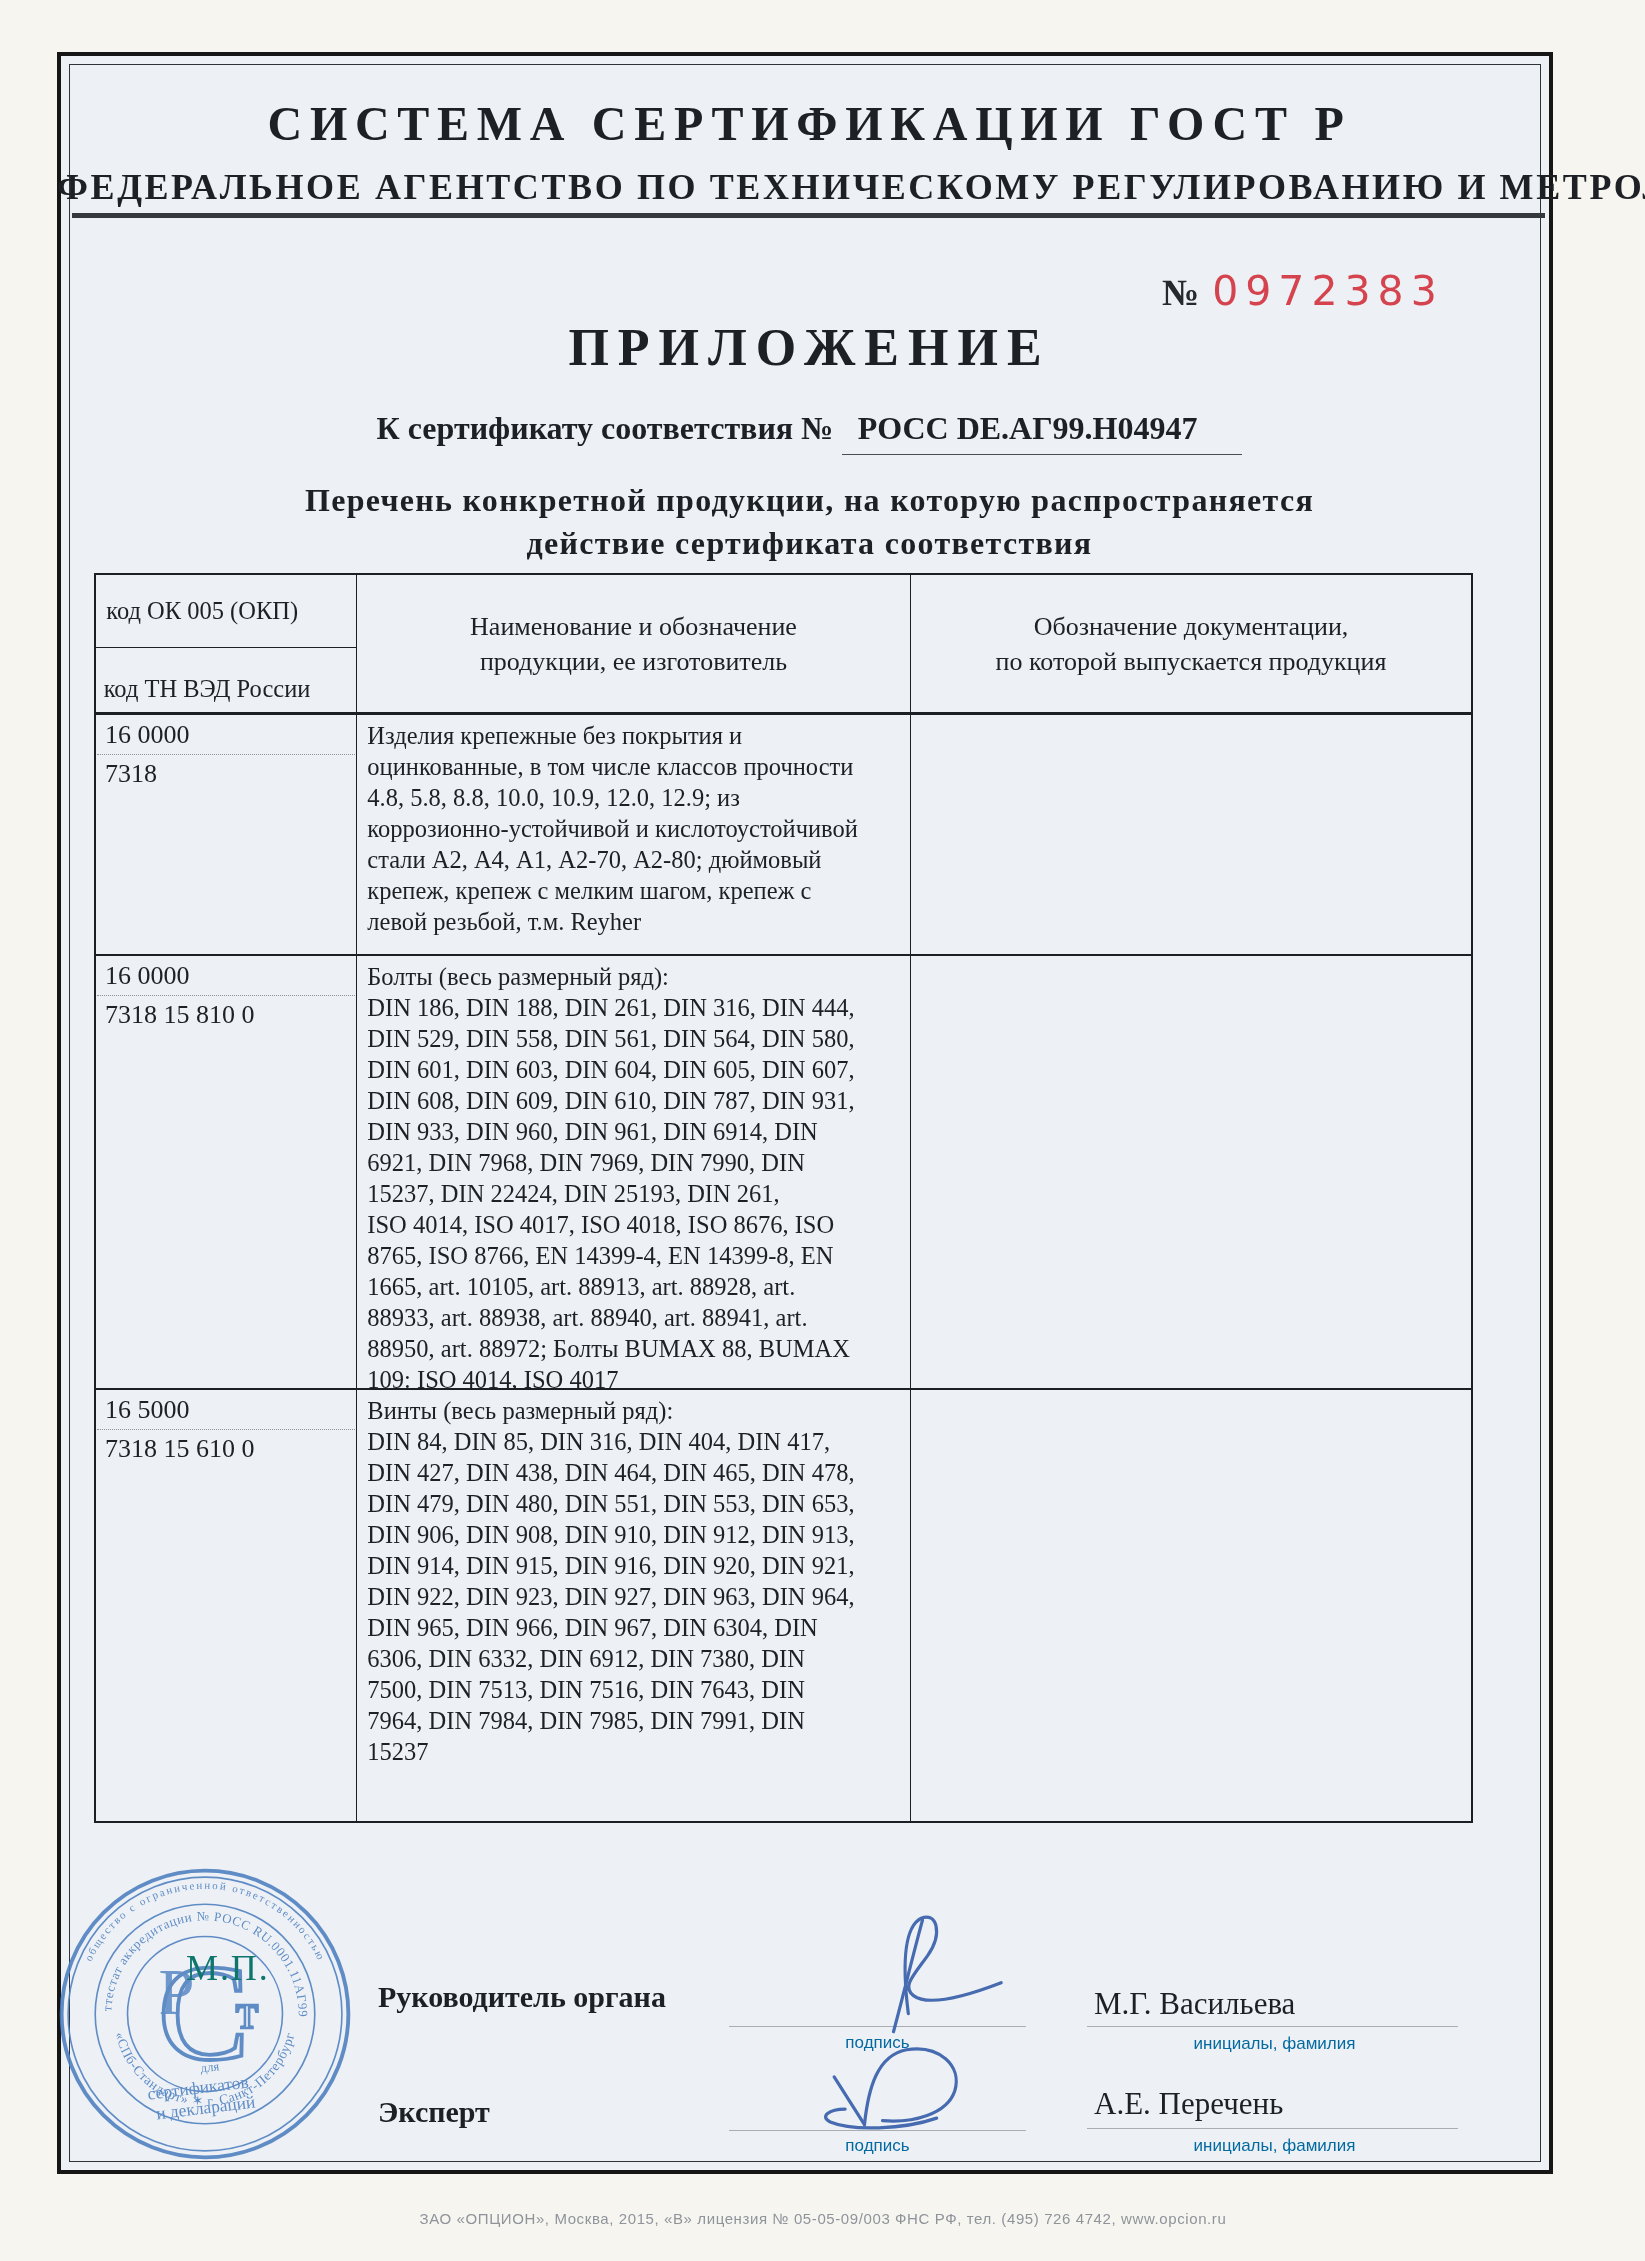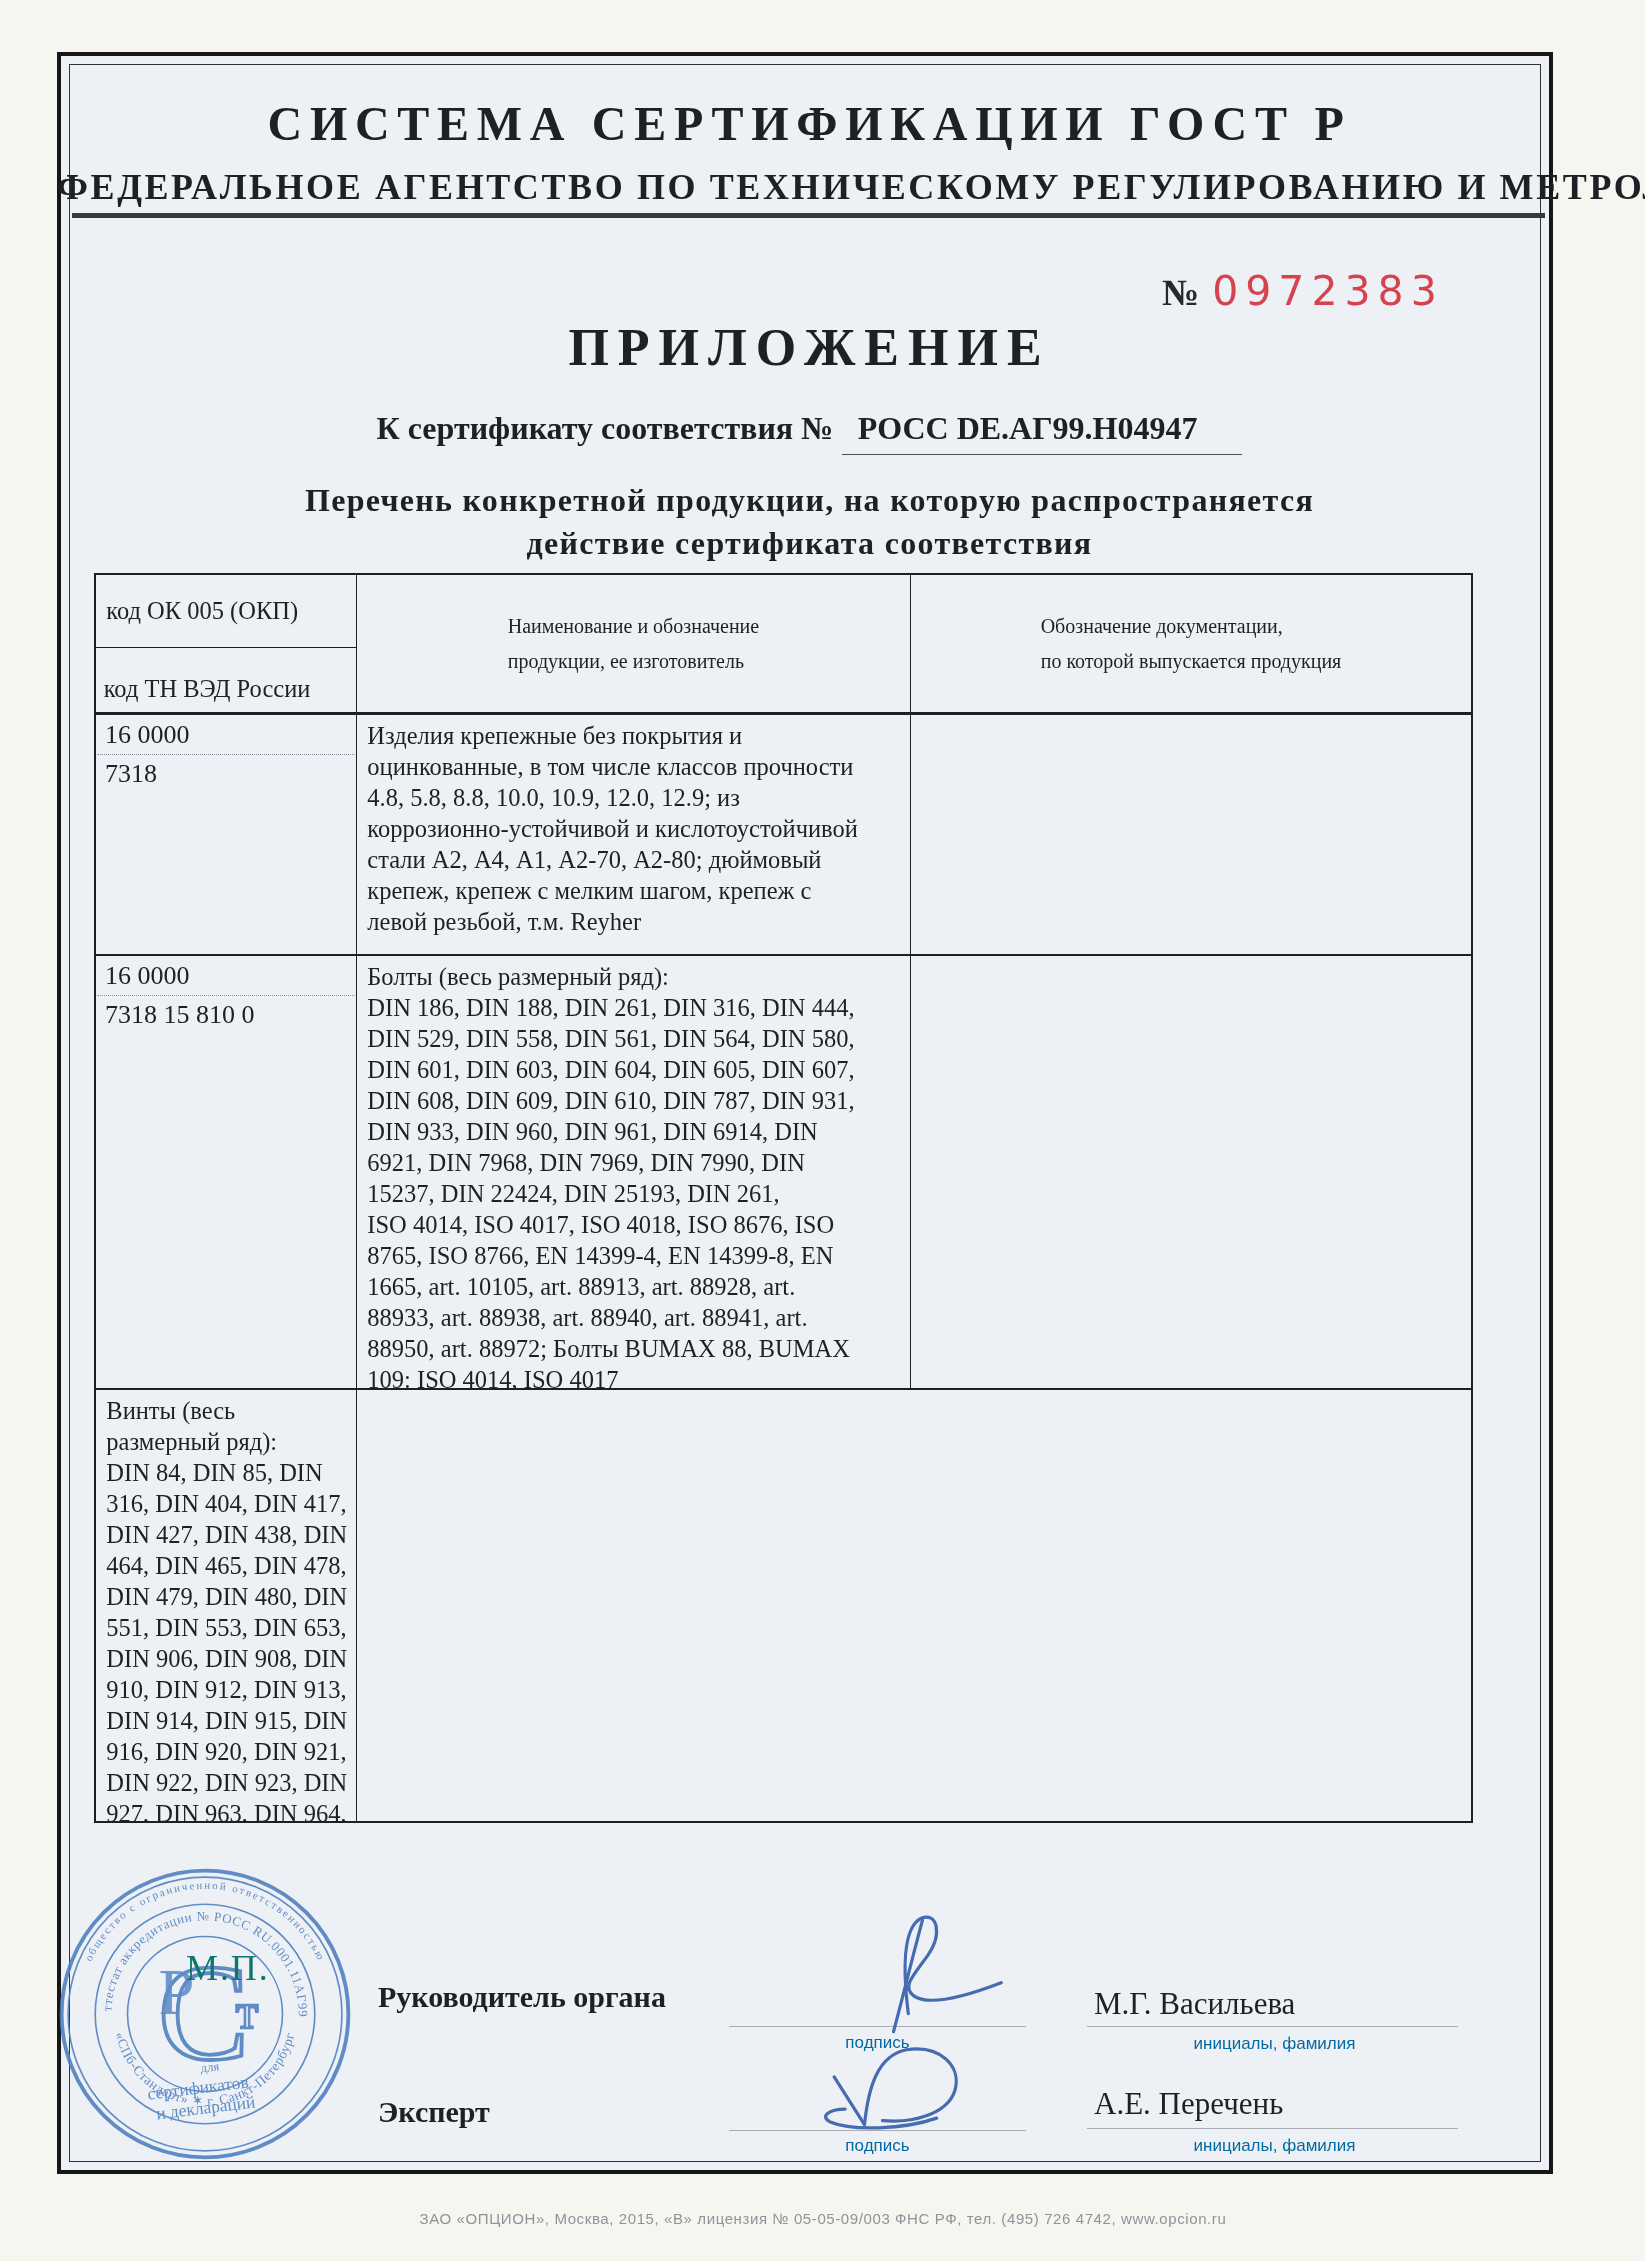--- a/index.html
+++ b/index.html
@@ -60,21 +60,21 @@
   .thead{border-bottom:1.3px solid #1c1f24;height:137px;}
   .row1{height:239px;}
   .row2{height:432px;}
   .row3{height:431px;}
   .cell{border-right:1.3px solid #1c1f24;box-sizing:border-box;overflow:hidden;}
   .cell:last-child{border-right:none;}
   .hdr-col1-top{height:72px;display:flex;align-items:center;padding-left:10.3px;font-size:24.5px;box-sizing:border-box;}
   .hdr-col1-div{height:0;border-top:1.3px solid #1c1f24;}
   .hdr-col1-bot{height:61px;display:flex;align-items:flex-end;padding:0 0 6.5px 7.7px;font-size:24.5px;box-sizing:border-box;}
   .hdr-center{display:flex;flex-direction:column;justify-content:center;align-items:center;height:100%;
-    font-size:20px;line-height:35px;text-align:left;white-space:pre-line;}
+    font-size:26px;line-height:35px;text-align:center;white-space:pre-line;}
   .code-top{font-size:26px;padding:5.2px 6.5px 3.9px 9px;}
   .code-sep{border-top:1.9px dotted #8d9199;margin:0 1.3px;}
   .code-bot{font-size:26px;padding:3.9px 6.5px 1.3px 9px;}
   .desc{font-size:24.5px;line-height:31px;padding:5.2px 7.7px 0 10.3px;white-space:pre-line;}
   
   .sig-label{position:absolute;font-size:30px;font-weight:bold;}
   .deputy{border-bottom:4.5px solid #101114;padding-bottom:5.2px;}
   .gline{position:absolute;height:0;border-top:1.3px solid #a9aeb5;}
   .caption{position:absolute;font-family:"Liberation Sans","DejaVu Sans",sans-serif;
     font-size:17px;color:#0369a1;text-align:center;}
@@ -164,20 +164,25 @@
 ISO 4014, ISO 4017, ISO 4018, ISO 8676, ISO
 8765, ISO 8766, EN 14399-4, EN 14399-8, EN
 1665, art. 10105, art. 88913, art. 88928, art.
 88933, art. 88938, art. 88940, art. 88941, art.
 88950, art. 88972; Болты BUMAX 88, BUMAX
 109: ISO 4014, ISO 4017</div>
       <div class="cell"></div>
     </div>
 
     <div class="trow row3">
+      <div class="cell">
+        <div class="code-top">16 5000</div>
+        <div class="code-sep"></div>
+        <div class="code-bot">7318 15 610 0</div>
+      </div>
       <div class="cell desc">Винты (весь размерный ряд):
 DIN 84, DIN 85, DIN 316, DIN 404, DIN 417,
 DIN 427, DIN 438, DIN 464, DIN 465, DIN 478,
 DIN 479, DIN 480, DIN 551, DIN 553, DIN 653,
 DIN 906, DIN 908, DIN 910, DIN 912, DIN 913,
 DIN 914, DIN 915, DIN 916, DIN 920, DIN 921,
 DIN 922, DIN 923, DIN 927, DIN 963, DIN 964,
 DIN 965, DIN 966, DIN 967, DIN 6304, DIN
 6306, DIN 6332, DIN 6912, DIN 7380, DIN
 7500, DIN 7513, DIN 7516, DIN 7643, DIN

